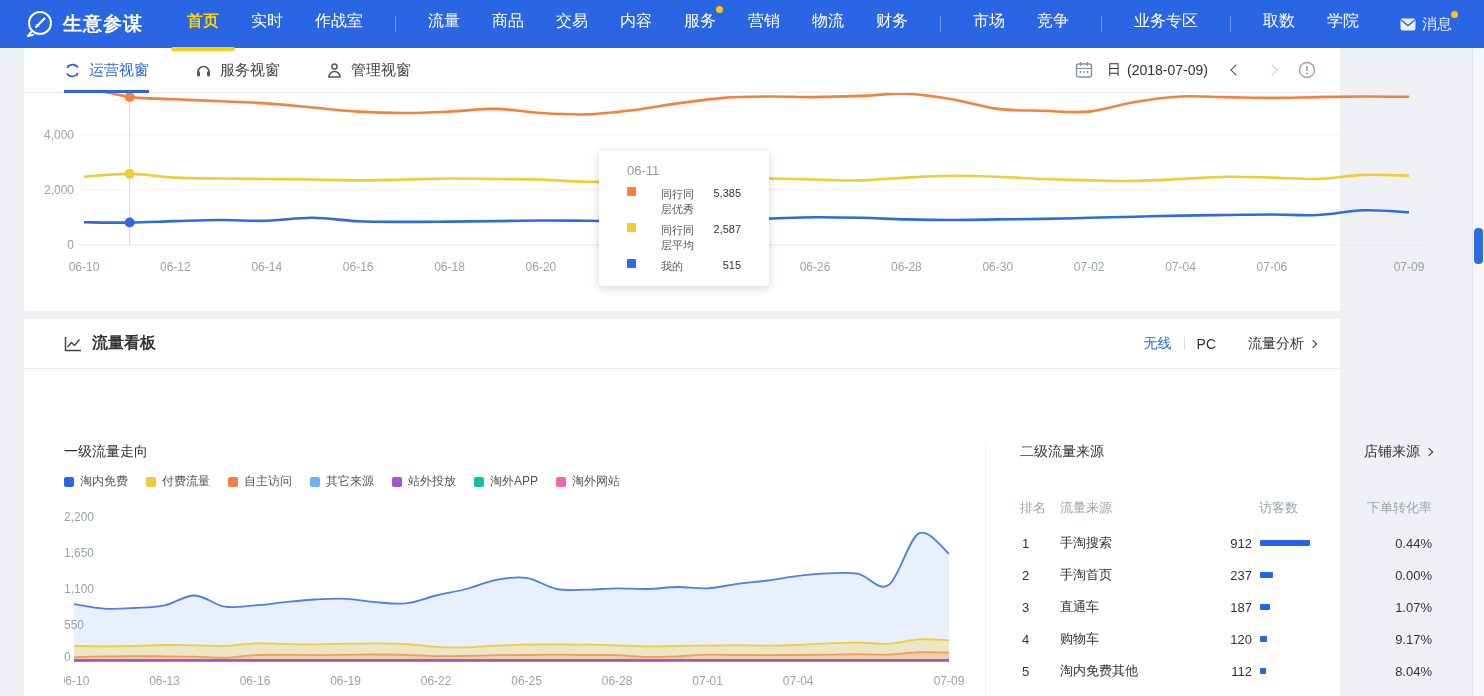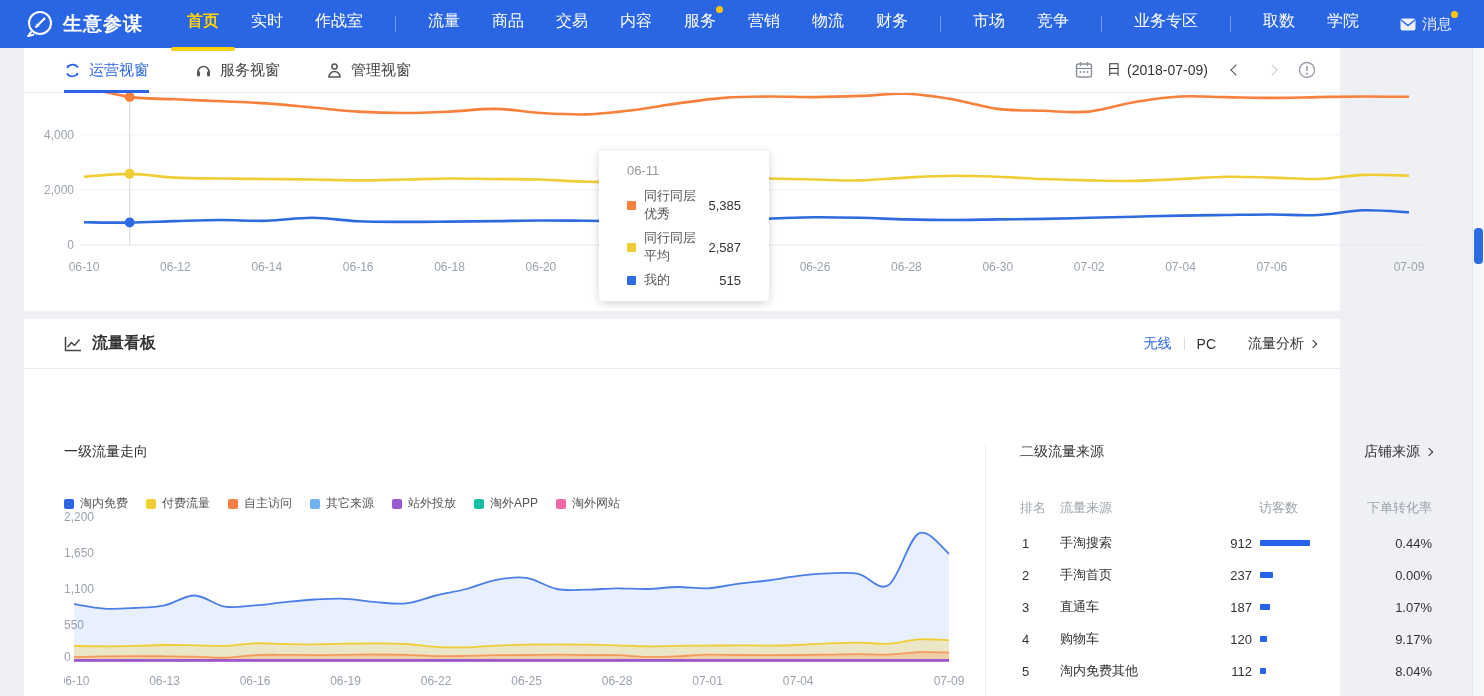--- a/index.html
+++ b/index.html
@@ -31,38 +31,38 @@
   .chev { display:inline-block; width:8px; height:8px; border-right:1.6px solid #555; border-bottom:1.6px solid #555; cursor:pointer; }
   .chev.left { transform:rotate(135deg); }
   .chev.right { transform:rotate(-45deg); border-color:#ccc; }
   .chev.small { width:6px; height:6px; border-color:#333; }
 
   .chartwrap { position:relative; height:217px; }
 
   
   .tooltip { position:absolute; left:575px; top:58px; width:170px; background:#fff; border-radius:4px; box-shadow:0 2px 10px rgba(0,0,0,.18); padding:12px 28px; z-index:4; }
   .tooltip .tt-date { color:#999; font-size:13px; margin-bottom:9px; }
-  .tt-row { display:flex; align-items:center; font-size:13px; margin-top:6px; }
+  .tt-row { display:flex; align-items:flex-start; font-size:11px; margin-top:6px;gap:17px; }
   .tt-row .sq { width:9px; height:9px; border-radius:1px; margin-right:8px; flex:none; }
   .tt-row .lbl { color:#555; flex:1; }
   .tt-row .val { color:#333; }
 
   
   .boardhead { height:50px; border-bottom:1px solid #ebedf0; display:flex; align-items:center; padding:0 24px 0 40px; }
   .boardhead .title { font-size:16px; font-weight:bold; color:#333; margin-left:10px; }
   .board-links { margin-left:auto; display:flex; align-items:center; gap:12px; font-size:14px; }
   .lnk-active { color:#2a66e3; cursor:pointer; }
   .lnk { color:#333; cursor:pointer; }
   .hdiv { width:1px; height:13px; background:#ddd; }
   .arrowlink { display:flex; align-items:center; gap:6px; color:#333; cursor:pointer; }
 
   .board-body { position:relative; height:588px; }
   .trend { position:absolute; left:40px; top:0; width:940px; height:588px; }
   .trend-title { position:absolute; left:0; top:74px; font-size:14px; color:#333; }
-  .legend { position:absolute; left:0; top:126px; display:flex; align-items:center; gap:18px; }
+  .legend { position:absolute; left:0; top:104px; display:flex; align-items:center; gap:18px; }
   .lg-item { display:flex; align-items:center; gap:6px; font-size:12px; color:#555; cursor:pointer; white-space:nowrap; }
   .lg-item .sq { width:10px; height:10px; border-radius:2px; }
   .areachart { position:absolute; left:0; top:136px; }
 
   .vsep { position:absolute; left:961px; top:74px; height:520px; width:1px; background:#f0f1f3; }
 
   .sources { position:absolute; left:996px; top:74px; width:412px; }
   .src-head { display:flex; align-items:center; justify-content:space-between; }
   .src-title { font-size:14px; color:#333; }
   .src-table-head { position:relative; height:16px; margin-top:38px; font-size:13px; color:#9aa3ad; }

